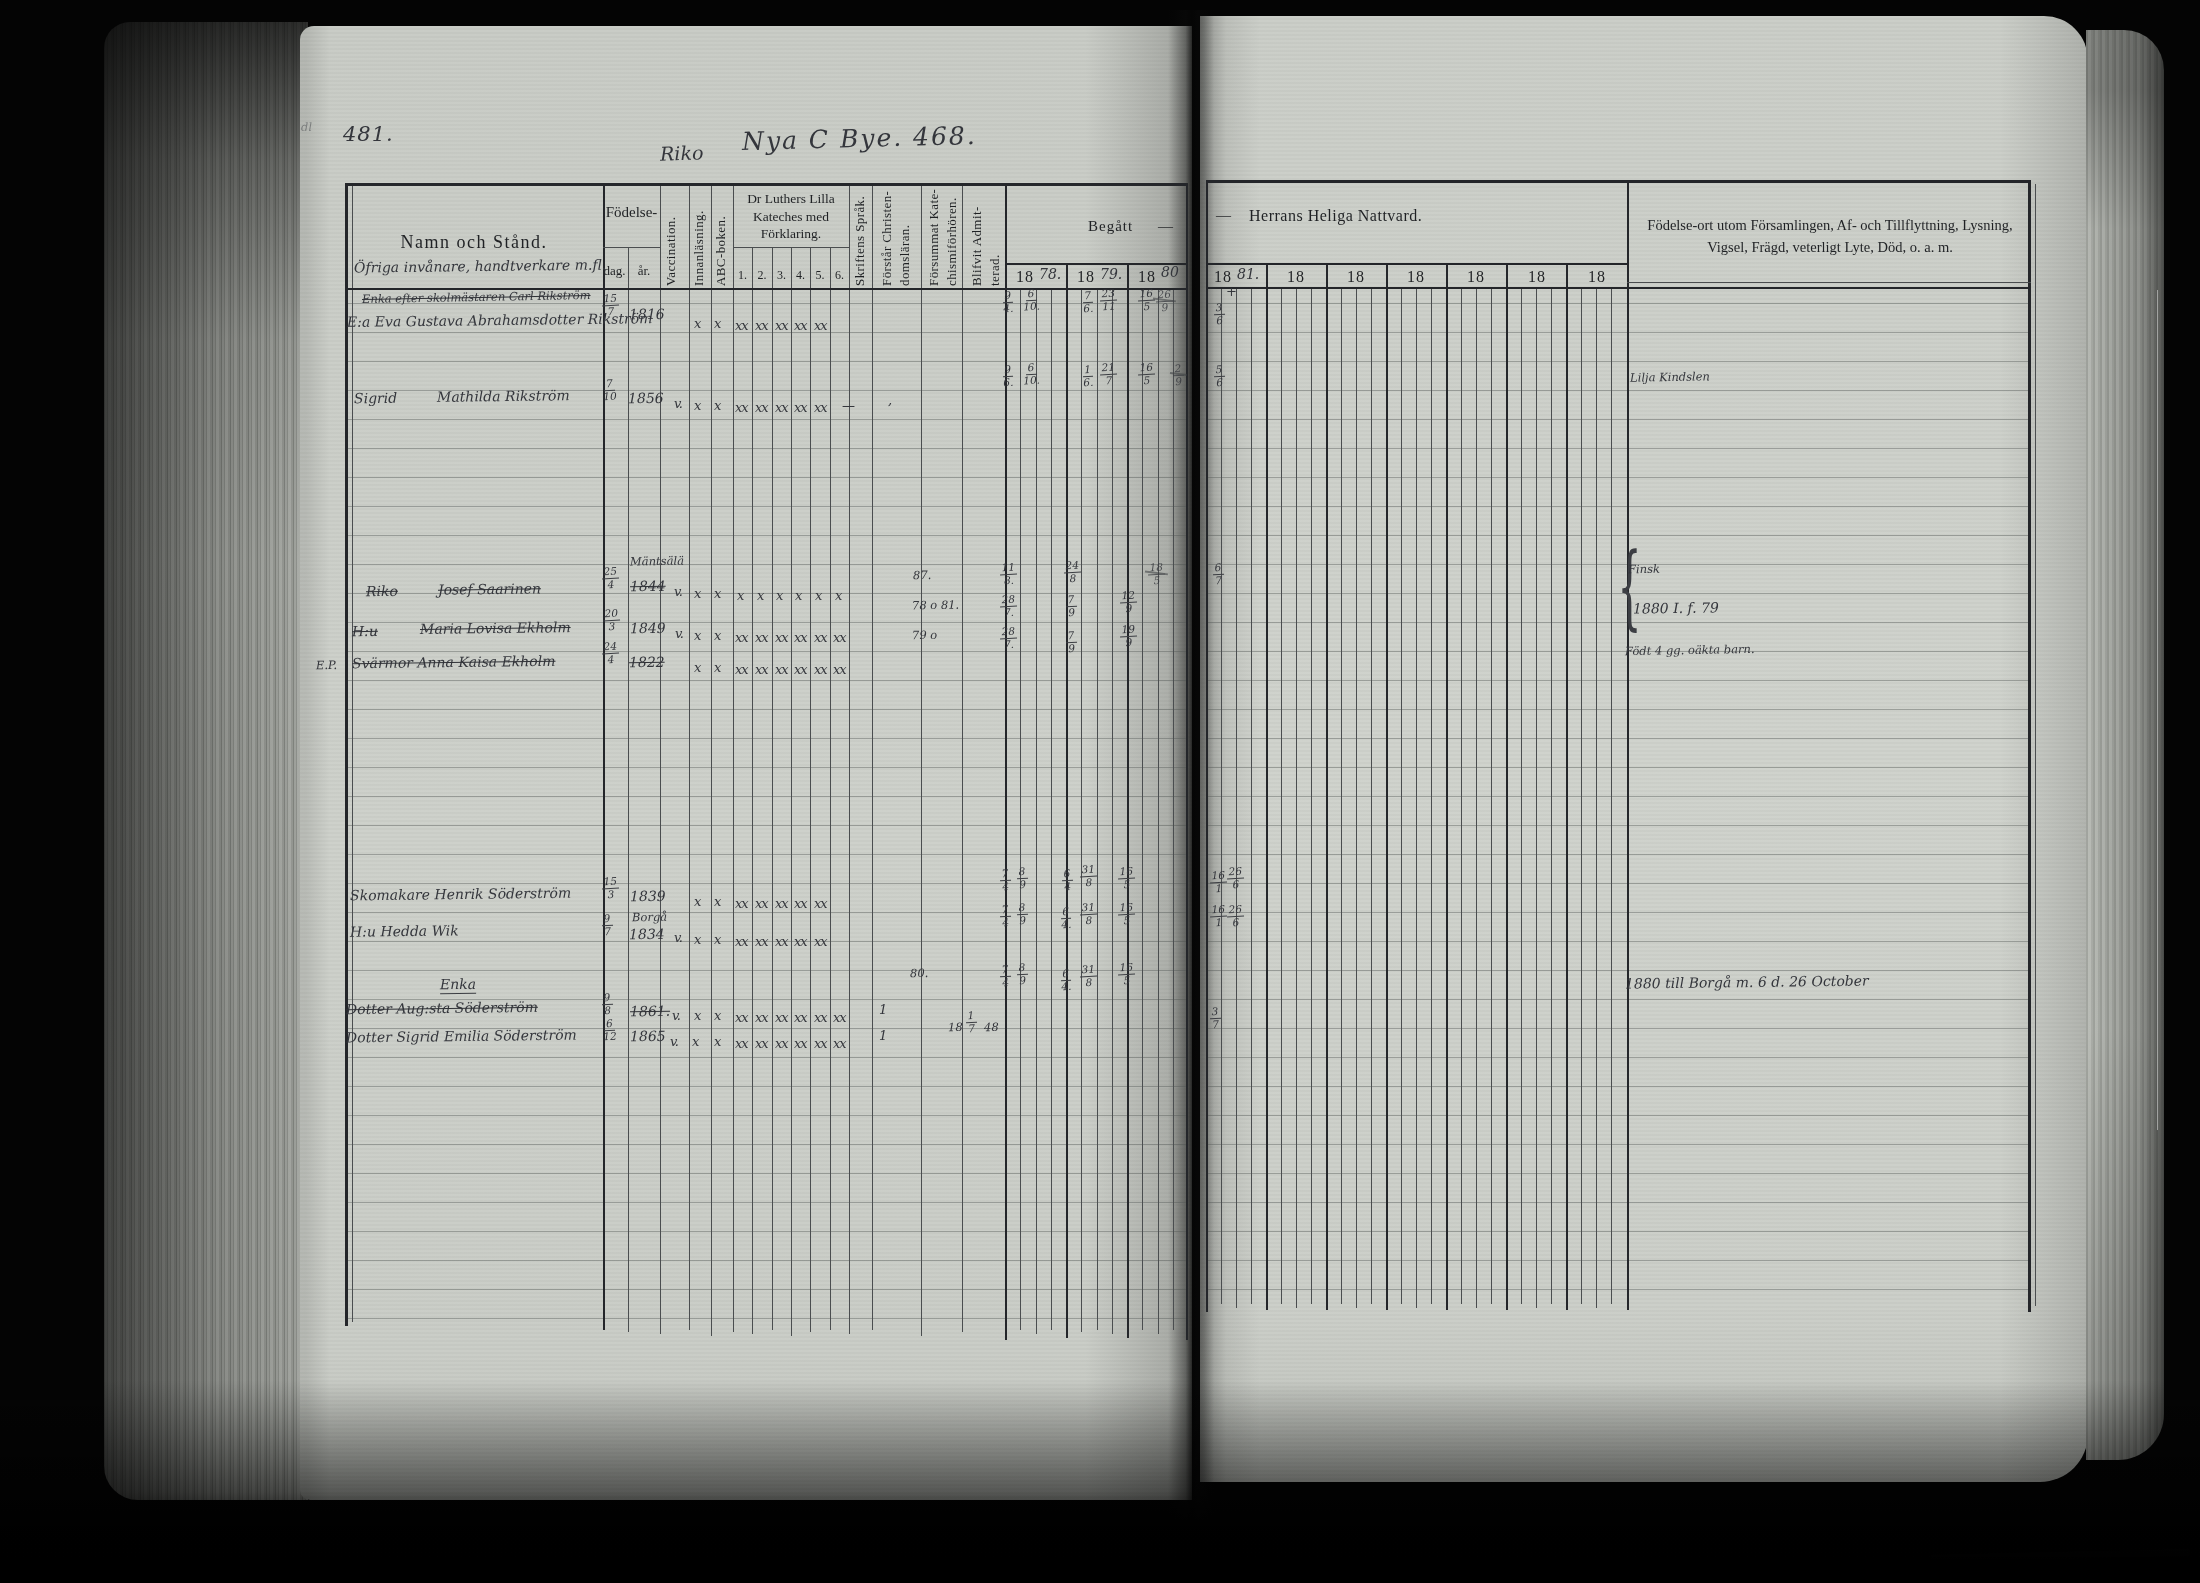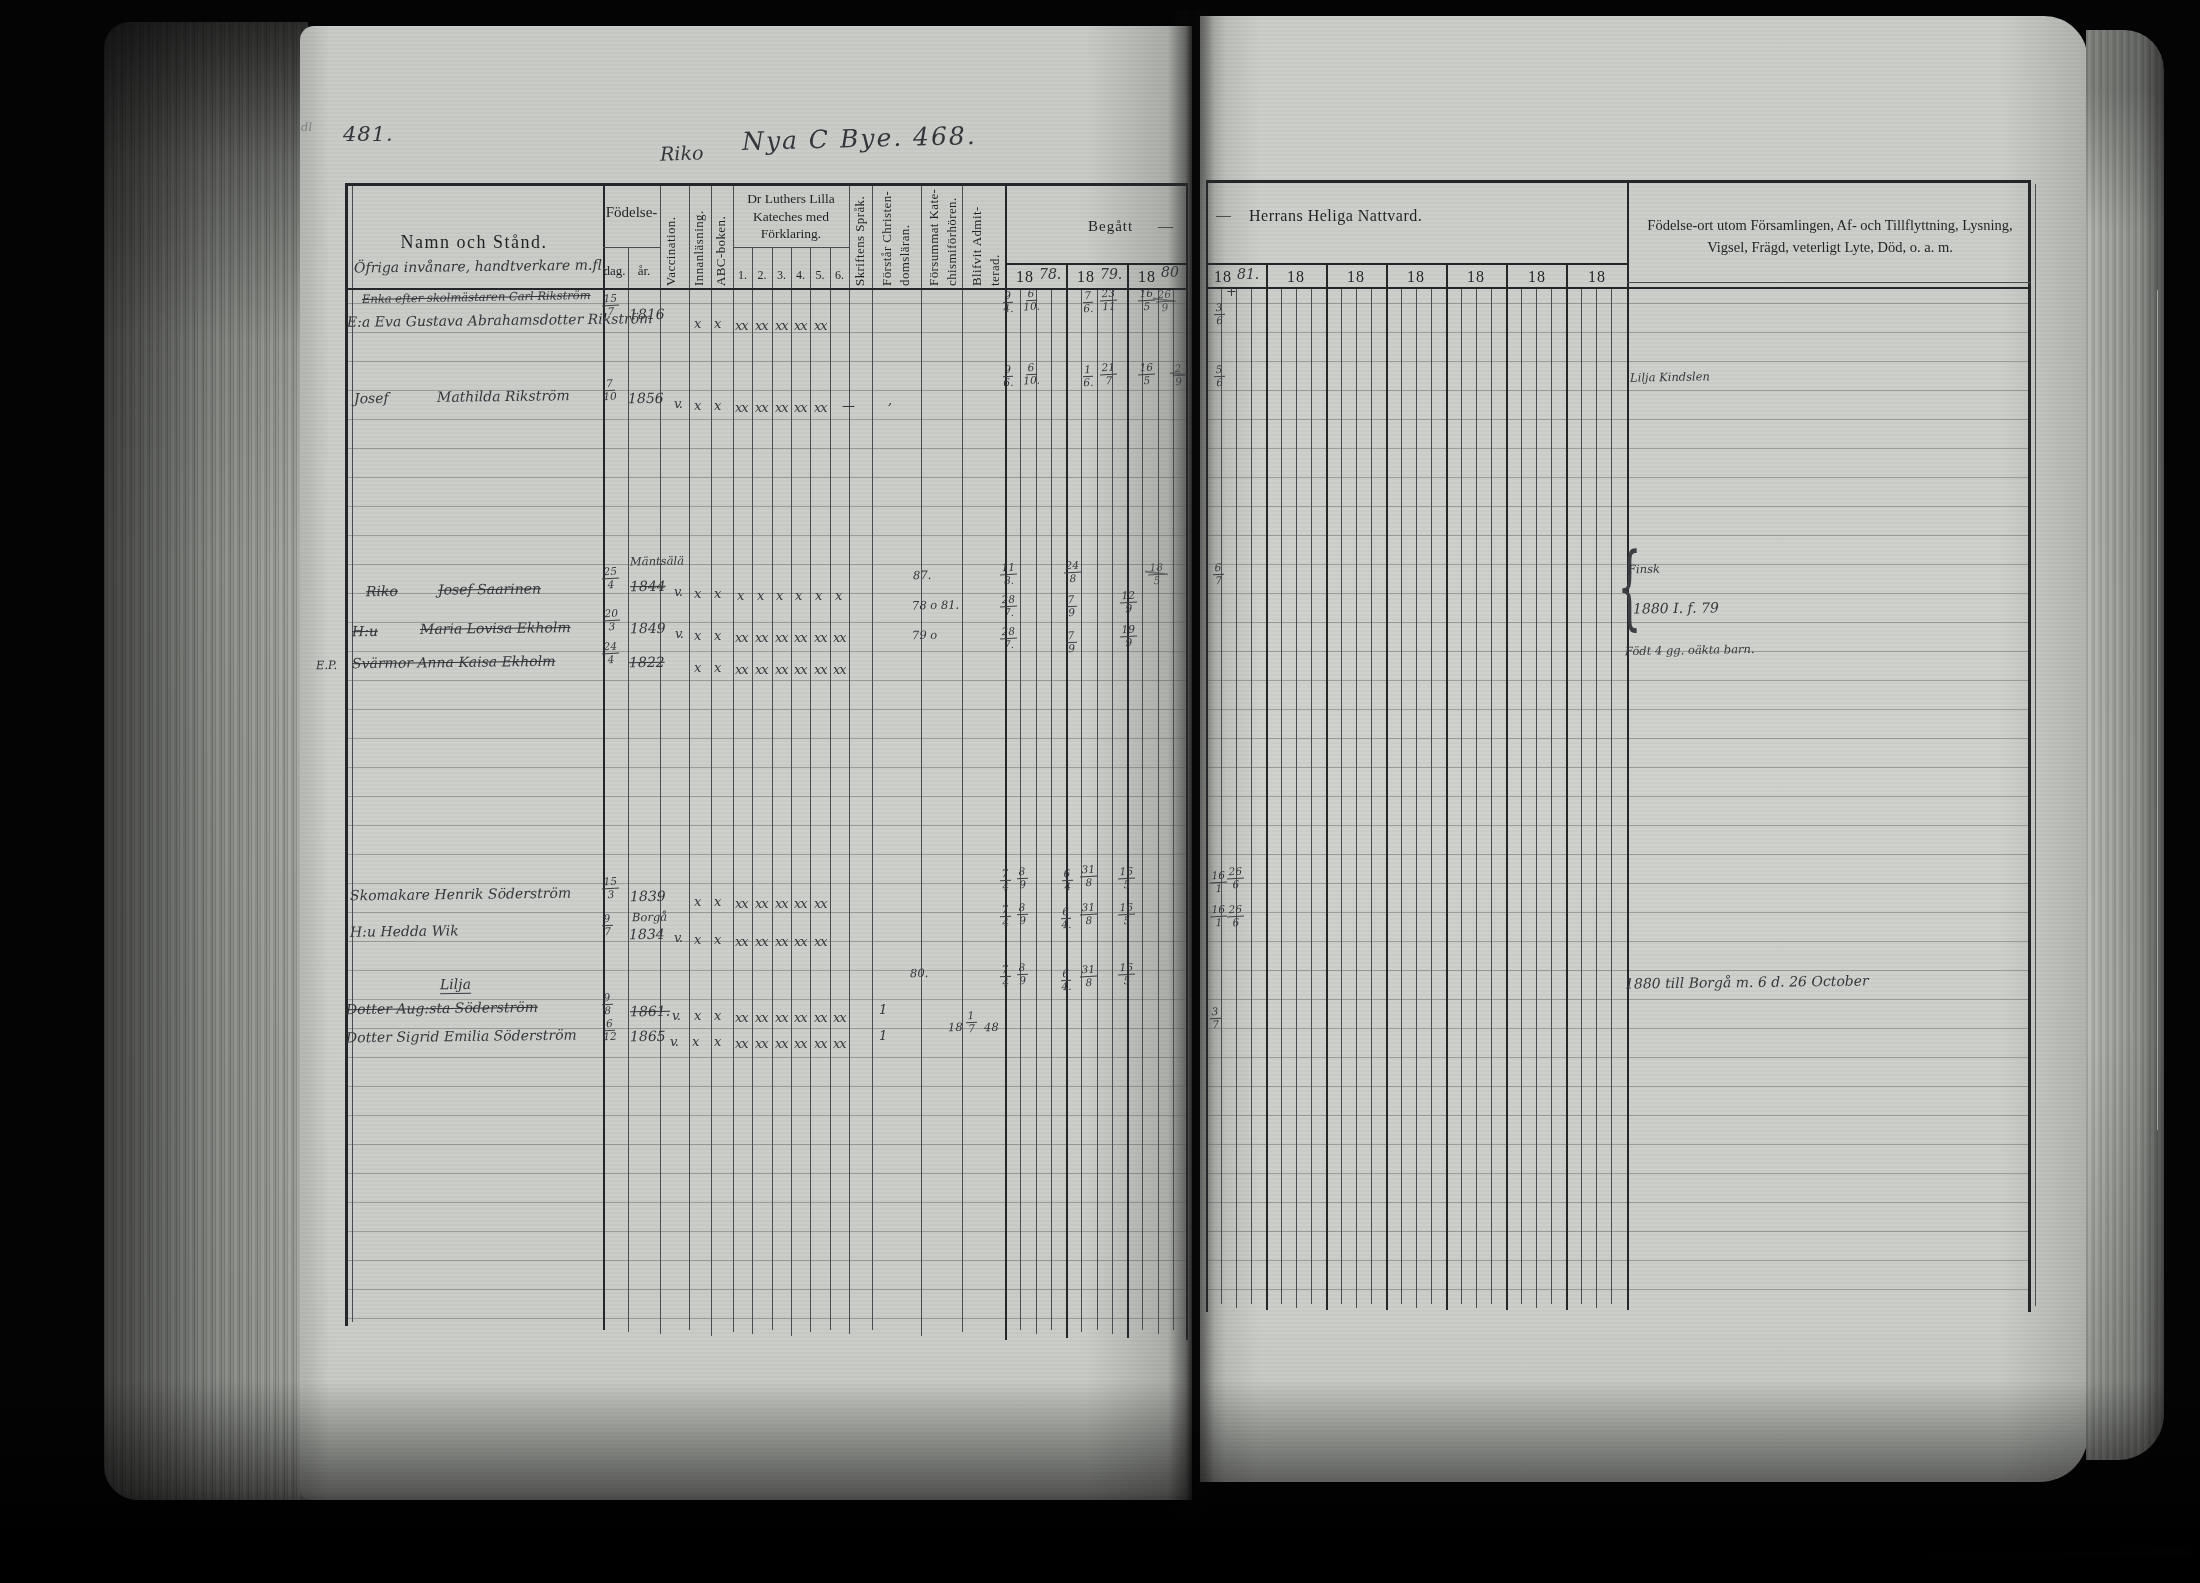--- a/index.html
+++ b/index.html
@@ -206,21 +206,21 @@
         <span class="fd">11</span>
       </span><span class="an frac" style="left: 1138px; top: 288px;">
         <span class="fn">16</span>
         <span class="fd">5</span>
       </span><span class="an frac scrib" style="left: 1156px; top: 284px;">
         <span class="fn">26</span>
         <span class="fd">9</span>
       </span><span class="an xm" style="left: 1226px; top: 284px;">+</span><span class="an frac" style="left: 1214px; top: 302px;">
         <span class="fn">3</span>
         <span class="fd">6</span>
-      </span><span class="an hw" style="left: 354px; top: 390px;">Josef</span><span class="an hw" style="left: 437px; top: 388px;">Mathilda Rikström</span><span class="an frac" style="left: 602px; top: 378px;">
+      </span><span class="an hw" style="left: 354px; top: 390px;">Sigrid</span><span class="an hw" style="left: 437px; top: 388px;">Mathilda Rikström</span><span class="an frac" style="left: 602px; top: 378px;">
         <span class="fn">7</span>
         <span class="fd">10</span>
       </span><span class="an hw" style="left: 628px; top: 390px;">1856</span><span class="an xm" style="left: 674px; top: 396px;">v.</span><span class="an xm" style="left: 694px; top: 398px;">x</span><span class="an xm" style="left: 714px; top: 398px;">x</span><span class="an xm" style="left: 735px; top: 400px;">xx</span><span class="an xm" style="left: 755px; top: 400px;">xx</span><span class="an xm" style="left: 775px; top: 400px;">xx</span><span class="an xm" style="left: 794px; top: 400px;">xx</span><span class="an xm" style="left: 814px; top: 400px;">xx</span><span class="an xm" style="left: 842px; top: 398px;">—</span><span class="an xm" style="left: 888px; top: 392px;">,</span><span class="an frac" style="left: 1002px; top: 364px;">
         <span class="fn">9</span>
         <span class="fd">6.</span>
       </span><span class="an frac" style="left: 1022px; top: 362px;">
         <span class="fn">6</span>
         <span class="fd">10.</span>
       </span><span class="an frac" style="left: 1082px; top: 364px;">
         <span class="fn">1</span>
@@ -317,21 +317,21 @@
         <span class="fd">8</span>
       </span><span class="an frac" style="left: 1118px; top: 902px;">
         <span class="fn">16</span>
         <span class="fd">5</span>
       </span><span class="an frac" style="left: 1210px; top: 904px;">
         <span class="fn">16</span>
         <span class="fd">1</span>
       </span><span class="an frac" style="left: 1227px; top: 904px;">
         <span class="fn">26</span>
         <span class="fd">6</span>
-      </span><span class="an hw ul" style="left: 440px; top: 976px;">Lilja</span><span class="an hw strike" style="left: 346px; top: 1000px;">Dotter Aug:sta Söderström</span><span class="an frac" style="left: 602px; top: 992px;">
+      </span><span class="an hw ul" style="left: 440px; top: 976px;">Enka</span><span class="an hw strike" style="left: 346px; top: 1000px;">Dotter Aug:sta Söderström</span><span class="an frac" style="left: 602px; top: 992px;">
         <span class="fn">9</span>
         <span class="fd">8</span>
       </span><span class="an hw strike" style="left: 630px; top: 1003px;">1861.</span><span class="an xm" style="left: 672px; top: 1008px;">v.</span><span class="an xm" style="left: 694px; top: 1008px;">x</span><span class="an xm" style="left: 714px; top: 1008px;">x</span><span class="an xm" style="left: 735px; top: 1010px;">xx</span><span class="an xm" style="left: 755px; top: 1010px;">xx</span><span class="an xm" style="left: 775px; top: 1010px;">xx</span><span class="an xm" style="left: 794px; top: 1010px;">xx</span><span class="an xm" style="left: 814px; top: 1010px;">xx</span><span class="an xm" style="left: 833px; top: 1010px;">xx</span><span class="an xm" style="left: 879px; top: 1002px;">1</span><span class="an hw-sm" style="left: 910px; top: 966px;">80.</span><span class="an frac" style="left: 1000px; top: 964px;">
         <span class="fn">7</span>
         <span class="fd">4</span>
       </span><span class="an frac" style="left: 1017px; top: 962px;">
         <span class="fn">8</span>
         <span class="fd">9</span>
       </span><span class="an frac" style="left: 1060px; top: 968px;">
         <span class="fn">6</span>

